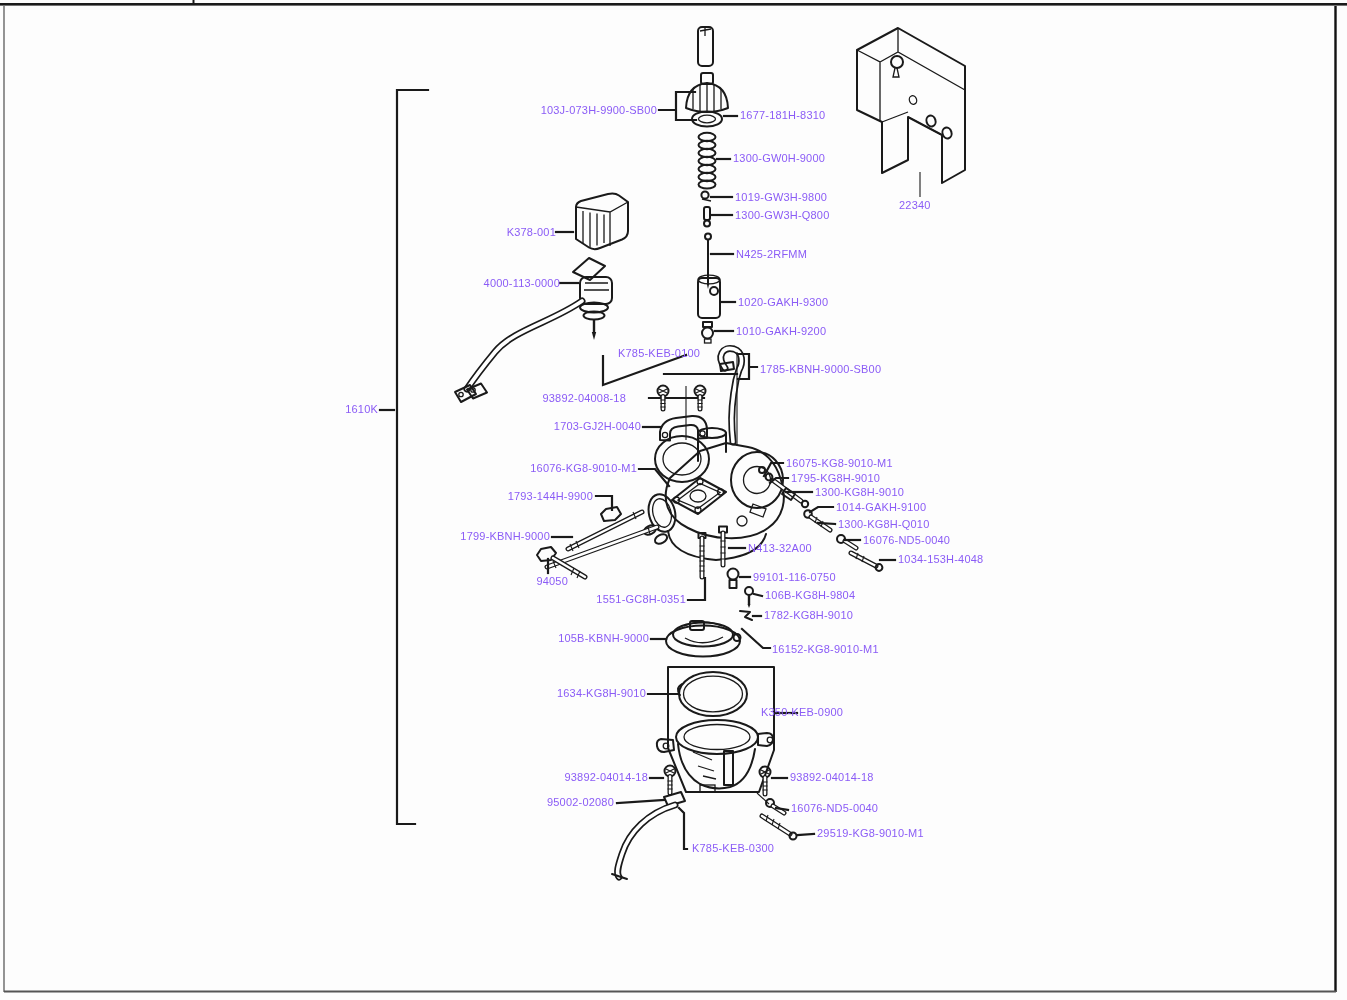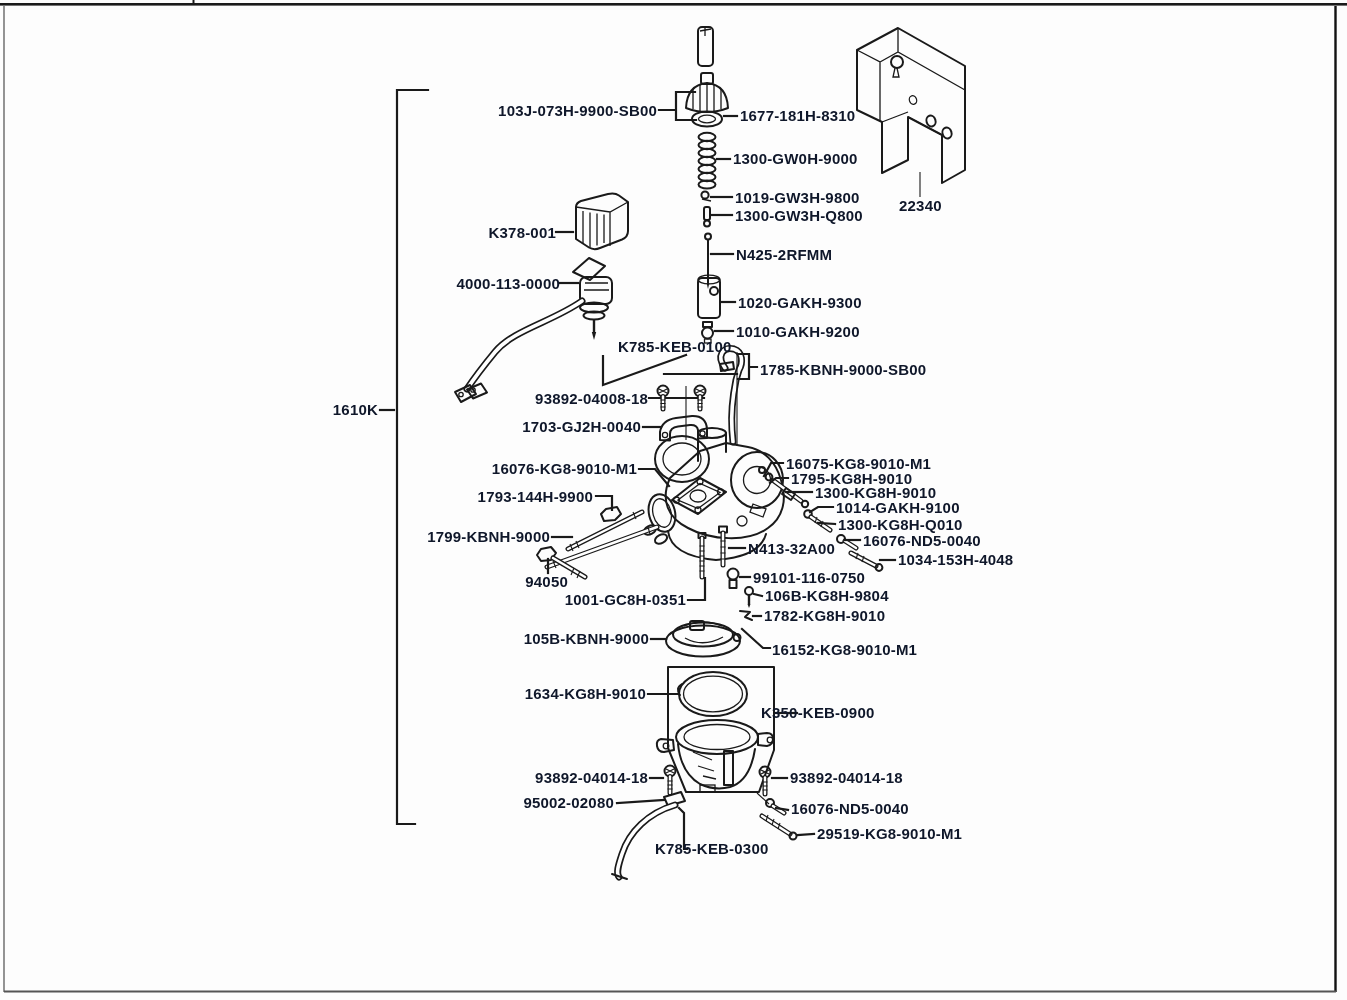--- a/index.html
+++ b/index.html
@@ -2,22 +2,22 @@
 <html><head>
 <meta charset="utf-8">
 <style>
   html,body{margin:0;padding:0;background:#e8e8e8;}
   #stage{
     position:relative;width:1347px;height:1000px;background:#fdfdfd;
     font-family:"Liberation Sans","DejaVu Sans",sans-serif;overflow:hidden;
   }
   #drawing{position:absolute;left:0;top:0;}
   .lbl{
-    position:absolute;font-weight:bold;font-size:15px;line-height:15px;
-    color:#0f172a;white-space:nowrap;letter-spacing:.2px;
+    position:absolute;font-weight:normal;font-size:11px;line-height:15px;
+    color:#8b5cf6;white-space:nowrap;letter-spacing:.2px;
   }
   
   .ld{stroke:#1a1a1a;stroke-width:2.2;fill:none;stroke-linecap:square}
   .thin{stroke:#1a1a1a;stroke-width:1.1;fill:none}
   .part{stroke:#1a1a1a;stroke-width:2;fill:none;stroke-linejoin:round;stroke-linecap:round}
   .parthin{stroke:#1a1a1a;stroke-width:1.3;fill:none}
   .rodb{stroke:#1a1a1a;stroke-width:7;fill:none;stroke-linecap:round}
   .rodw{stroke:#ffffff;stroke-width:3.6;fill:none;stroke-linecap:round}
   .rodb2{stroke:#1a1a1a;stroke-width:5;fill:none;stroke-linecap:round}
   .rodw2{stroke:#ffffff;stroke-width:2.4;fill:none;stroke-linecap:round}
@@ -359,46 +359,46 @@
   <div class="lbl" style="right:690px;top:103px">103J-073H-9900-SB00</div>
   <div class="lbl" style="left:740px;top:108px">1677-181H-8310</div>
   <div class="lbl" style="left:733px;top:151px">1300-GW0H-9000</div>
   <div class="lbl" style="left:735px;top:190px">1019-GW3H-9800</div>
   <div class="lbl" style="left:735px;top:208px">1300-GW3H-Q800</div>
   <div class="lbl" style="right:791px;top:225px">K378-001</div>
   <div class="lbl" style="left:736px;top:247px">N425-2RFMM</div>
   <div class="lbl" style="right:787px;top:276px">4000-113-0000</div>
   <div class="lbl" style="left:738px;top:295px">1020-GAKH-9300</div>
   <div class="lbl" style="left:736px;top:324px">1010-GAKH-9200</div>
-  <div class="lbl" style="left:618px;top:339px">K785-KEB-0100</div>
+  <div class="lbl" style="left:618px;top:346px">K785-KEB-0100</div>
   <div class="lbl" style="left:760px;top:362px">1785-KBNH-9000-SB00</div>
-  <div class="lbl" style="right:699px;top:391px">93892-04008-18</div>
+  <div class="lbl" style="right:721px;top:391px">93892-04008-18</div>
   <div class="lbl" style="right:706px;top:419px">1703-GJ2H-0040</div>
   <div class="lbl" style="right:969px;top:402px">1610K</div>
   <div class="lbl" style="left:899px;top:198px">22340</div>
   <div class="lbl" style="right:710px;top:461px">16076-KG8-9010-M1</div>
   <div class="lbl" style="right:754px;top:489px">1793-144H-9900</div>
   <div class="lbl" style="left:786px;top:456px">16075-KG8-9010-M1</div>
   <div class="lbl" style="left:791px;top:471px">1795-KG8H-9010</div>
   <div class="lbl" style="left:815px;top:485px">1300-KG8H-9010</div>
   <div class="lbl" style="left:836px;top:500px">1014-GAKH-9100</div>
   <div class="lbl" style="left:838px;top:517px">1300-KG8H-Q010</div>
   <div class="lbl" style="left:863px;top:533px">16076-ND5-0040</div>
   <div class="lbl" style="left:898px;top:552px">1034-153H-4048</div>
   <div class="lbl" style="right:797px;top:529px">1799-KBNH-9000</div>
   <div class="lbl" style="left:748px;top:541px">N413-32A00</div>
   <div class="lbl" style="right:779px;top:574px">94050</div>
   <div class="lbl" style="left:753px;top:570px">99101-116-0750</div>
   <div class="lbl" style="left:765px;top:588px">106B-KG8H-9804</div>
   <div class="lbl" style="left:764px;top:608px">1782-KG8H-9010</div>
-  <div class="lbl" style="right:661px;top:592px">1001-GC8H-0351</div>
+  <div class="lbl" style="right:661px;top:592px">1551-GC8H-0351</div>
   <div class="lbl" style="right:698px;top:631px">105B-KBNH-9000</div>
   <div class="lbl" style="left:772px;top:642px">16152-KG8-9010-M1</div>
   <div class="lbl" style="right:701px;top:686px">1634-KG8H-9010</div>
   <div class="lbl" style="left:761px;top:705px">K350-KEB-0900</div>
   <div class="lbl" style="right:699px;top:770px">93892-04014-18</div>
   <div class="lbl" style="left:790px;top:770px">93892-04014-18</div>
   <div class="lbl" style="right:733px;top:795px">95002-02080</div>
   <div class="lbl" style="left:791px;top:801px">16076-ND5-0040</div>
   <div class="lbl" style="left:817px;top:826px">29519-KG8-9010-M1</div>
-  <div class="lbl" style="left:655px;top:841px">K785-KEB-0300</div>
+  <div class="lbl" style="left:692px;top:841px">K785-KEB-0300</div>
 
 </div>
 
 </body></html>

